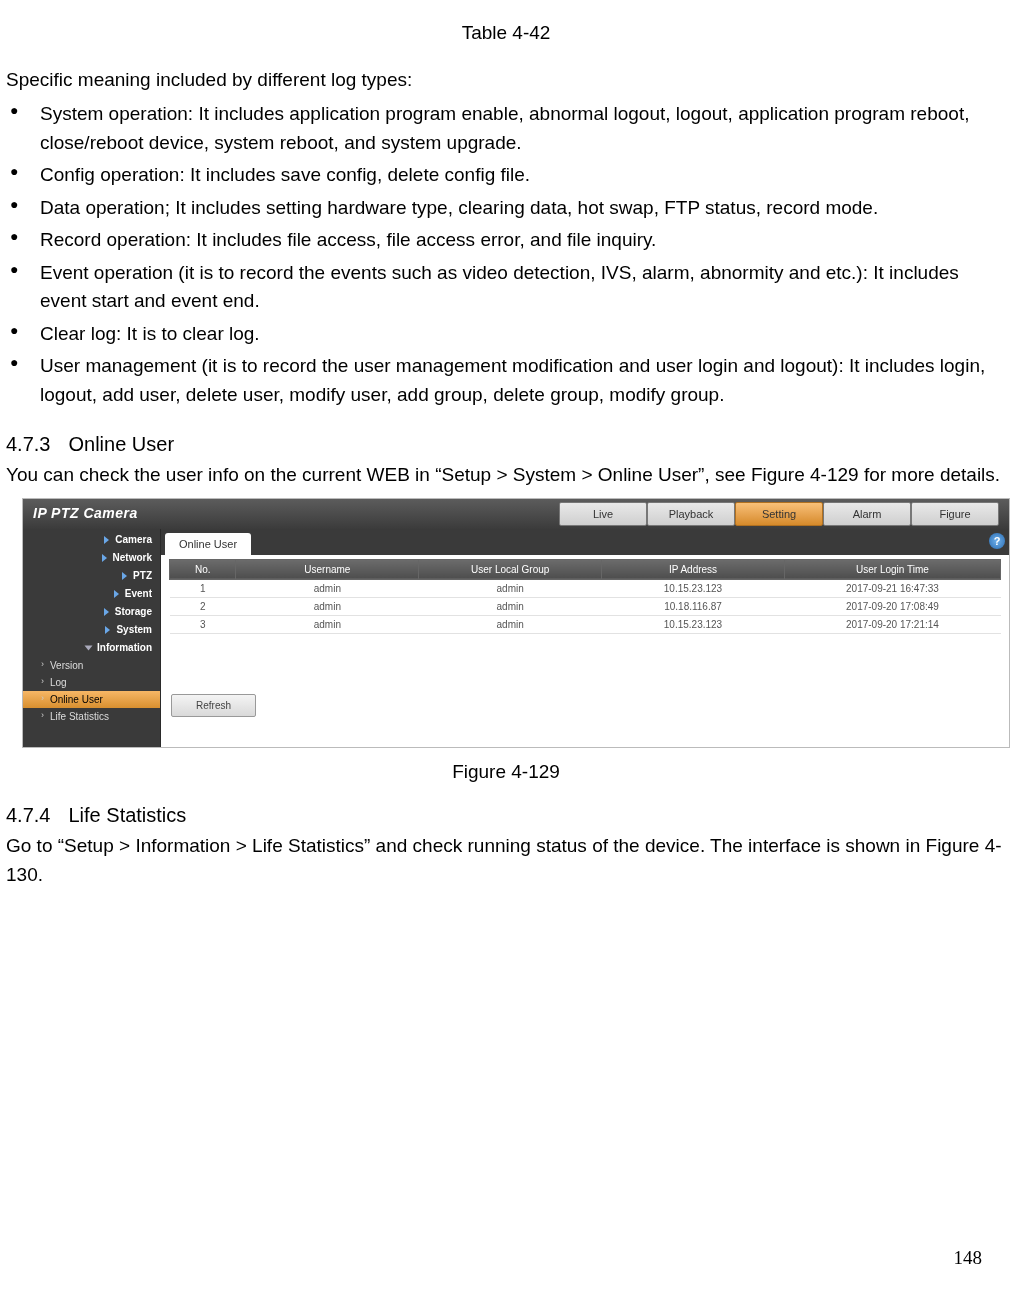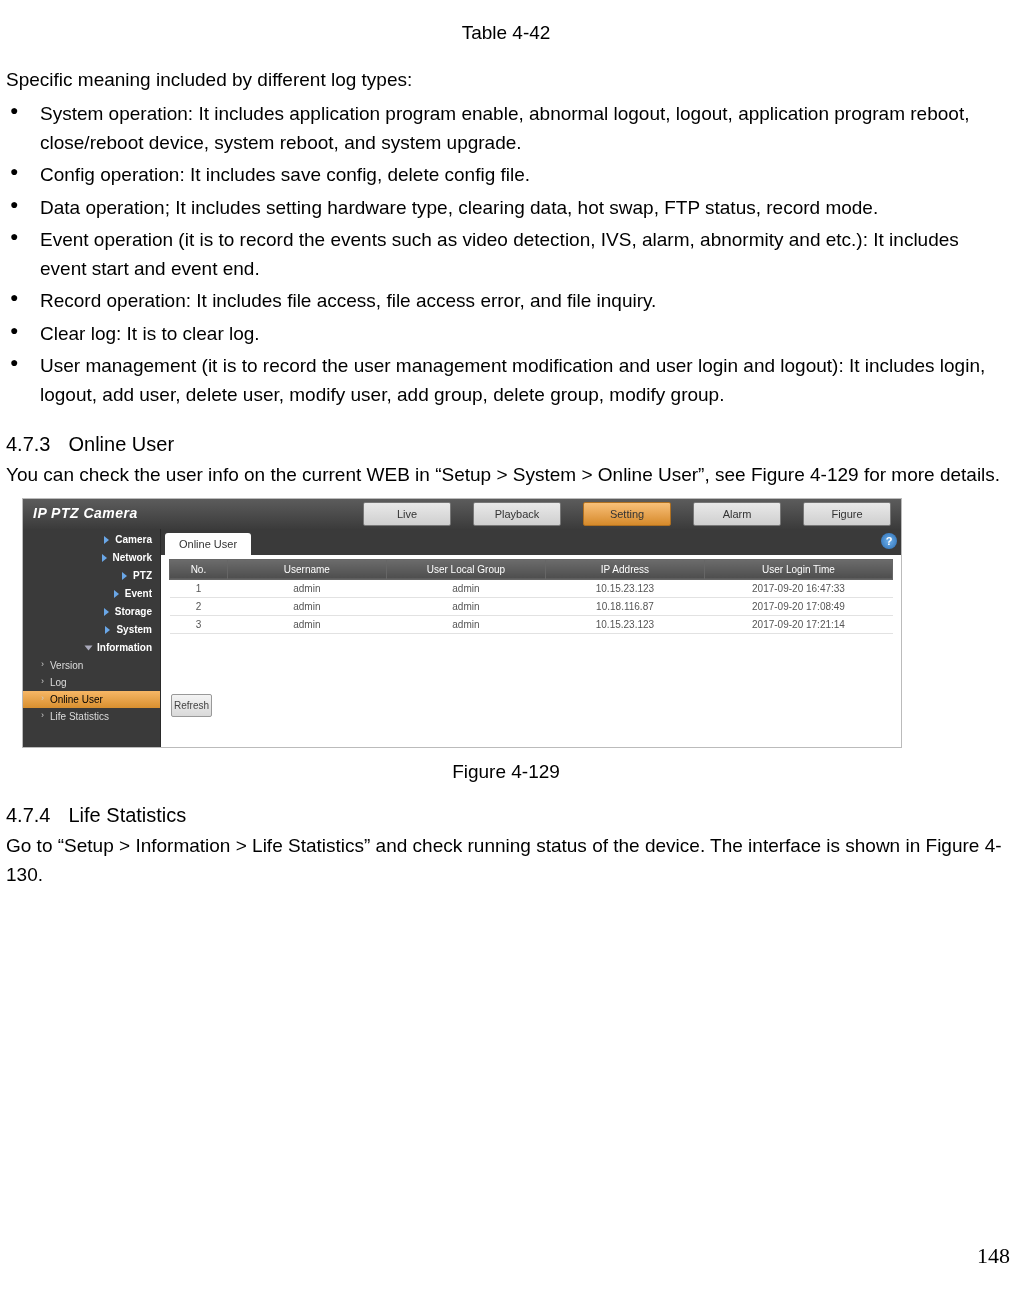--- a/index.html
+++ b/index.html
@@ -41,21 +41,21 @@
   .section-heading {
     font-weight: normal;
     font-size: 20px;
     margin: 6px 0 2px 0;
   }
   .section-heading .num { display: inline-block; margin-right: 18px; }
   .para { margin-bottom: 8px; }
 
   
   .ui-shot {
-    width: 880px;
+    width: 988px;
     margin: 8px 0 10px 16px;
     border: 1px solid #bbb;
     font-size: 10px;
     font-family: Tahoma, Arial, sans-serif;
     color: #fff;
     background: #3a3a3a;
   }
   .ui-topbar {
     height: 30px;
     background: linear-gradient(#5c5c5c,#3b3b3b);
@@ -67,21 +67,21 @@
   .ui-brand {
     font-style: italic;
     font-weight: bold;
     font-size: 14px;
     letter-spacing: 0.5px;
     flex: 0 0 auto;
     margin-right: auto;
   }
   .ui-nav {
     display: flex;
-    gap: 22px;
+    gap: 0;
     align-items: stretch;
     height: 24px;
     justify-content: flex-end;
   }
   .ui-nav-btn {
     width: 88px;
     text-align: center;
     line-height: 22px;
     background: linear-gradient(#e9e9e9,#cfcfcf);
     color: #333;
@@ -191,53 +191,53 @@
   }
   .tbl tbody td {
     height: 18px;
     border-bottom: 1px solid #e2e2e2;
     color: #555;
     text-align: center;
   }
   .btn-refresh {
     margin: 60px 8px 0 10px;
     display: inline-block;
-    padding: 3px 2px;
+    padding: 3px 24px;
     background: linear-gradient(#f4f4f4,#d9d9d9);
     border: 1px solid #999;
     color:#444;
     font-size: 10px;
     border-radius: 2px;
   }
   .figure-caption {
     text-align: center;
     font-size: 19px;
     margin: 8px 0 14px 0;
   }
   .page-number {
     position: absolute;
     bottom: 18px;
-    right: 2px;
-    font-size: 22px;
+    right: 30px;
+    font-size: 19px;
     font-family: "Times New Roman", serif;
   }
 </style>
 </head>
 <body>
 
 <div class="table-caption">Table 4-42</div>
 
 <p class="intro-line">Specific meaning included by different log types:</p>
 
 <ul class="bullets">
   <li>System operation: It includes application program enable, abnormal logout, logout, application program reboot, close/reboot device, system reboot, and system upgrade.</li>
   <li>Config operation: It includes save config, delete config file.</li>
   <li>Data operation; It includes setting hardware type, clearing data, hot swap, FTP status, record mode.</li>
+  <li>Record operation: It includes file access, file access error, and file inquiry.</li>
   <li>Event operation (it is to record the events such as video detection, IVS, alarm, abnormity and etc.): It includes event start and event end.</li>
-  <li>Record operation: It includes file access, file access error, and file inquiry.</li>
   <li>Clear log: It is to clear log.</li>
   <li>User management (it is to record the user management modification and user login and logout): It includes login, logout, add user, delete user, modify user, add group, delete group, modify group.</li>
 </ul>
 
 <h3 class="section-heading">
   <span class="num">4.7.3</span><span>Online User</span>
 </h3>
 <p class="para">You can check the user info on the current WEB in “Setup &gt; System &gt; Online User”, see Figure 4-129 for more details.</p>
 
 <div class="ui-shot">
@@ -312,21 +312,21 @@
             <th style="width:22%">IP Address</th>
             <th style="width:26%">User Login Time</th>
           </tr>
         </thead>
         <tbody>
           <tr>
             <td>1</td>
             <td>admin</td>
             <td>admin</td>
             <td>10.15.23.123</td>
-            <td>2017-09-20 16:47:33</td>
+            <td>2017-09-21 16:47:33</td>
           </tr>
           <tr>
             <td>2</td>
             <td>admin</td>
             <td>admin</td>
             <td>10.18.116.87</td>
             <td>2017-09-20 17:08:49</td>
           </tr>
           <tr>
             <td>3</td>

